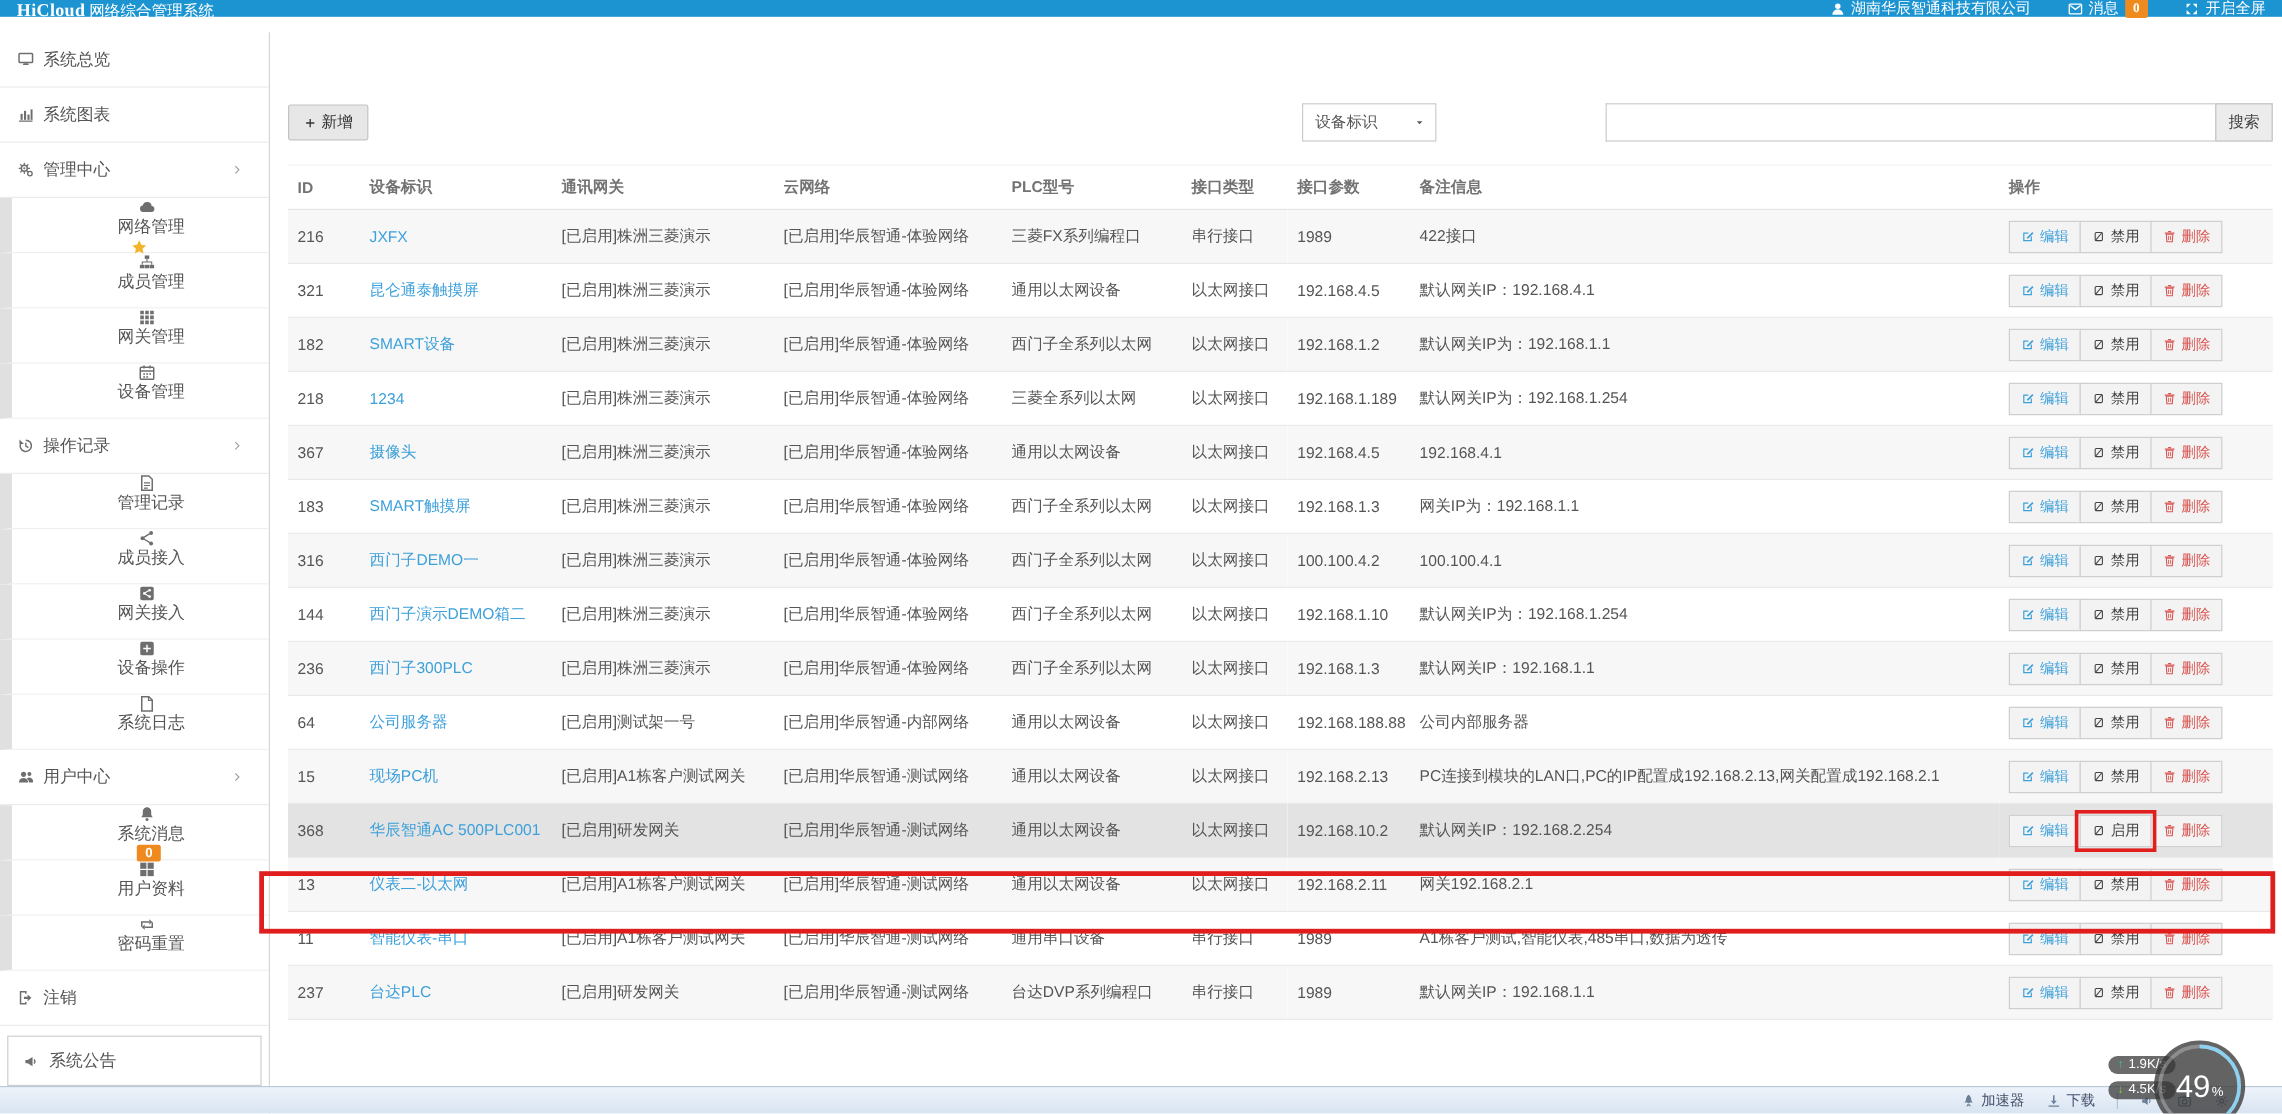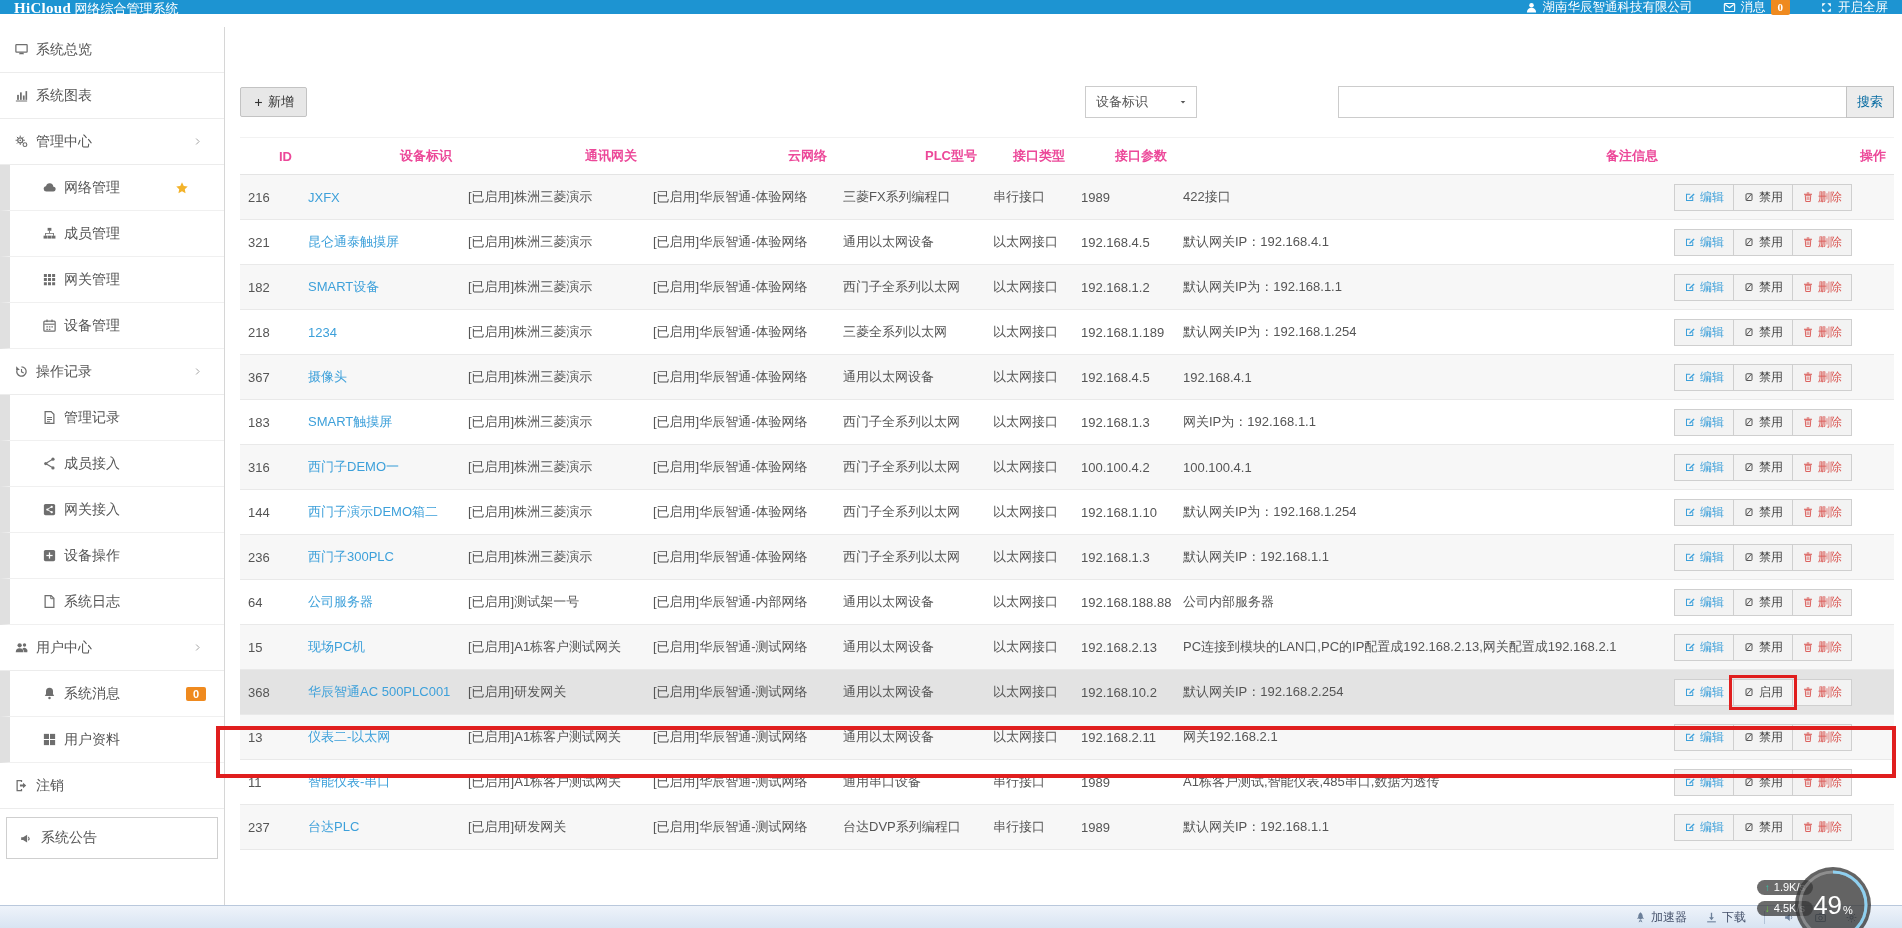--- a/index.html
+++ b/index.html
@@ -32,21 +32,21 @@
     background:#fff; border-right:1px solid #d6d6d6;
   }
   .sidebar ul{ list-style:none; }
   .side-item{
     display:flex; align-items:center; height:46px; padding:0 14px;
     border-bottom:1px solid #ececec; font-size:14px; color:#555; cursor:pointer;
     white-space:nowrap;
   }
   .side-item .ic{ margin-right:7px; color:#6e6e6e; }
   .side-sub .side-item{
-    border-left:10px solid #e0e0e0; padding-left:32px; border-bottom:1px solid #f0f0f0;
+    border-left:10px solid #e0e0e0; padding-left:32px; border-bottom:1px solid #f0f0f0;flex-direction:column;
   }
   .spacer{ flex:1; }
   .side-badge{
     background:var(--badge-orange,#ef8a1f); color:#fff; font-size:11px; font-weight:bold;
     padding:1px 7px; border-radius:2px; margin-right:4px;
   }
   .cut-panel{
     margin:8px 6px 0; border:1px solid #cfcfcf; height:42px;
     display:flex; align-items:center; padding:0 12px; font-size:14px; color:#555; cursor:pointer;
   }
@@ -74,27 +74,27 @@
     padding:0 8px 0 10px; font-size:13px; color:#555; cursor:pointer;
   }
   .filter-select .ic{ margin-left:auto; color:#555; }
   .search-group{ position:absolute; right:0; top:1px; display:flex; }
   .search-input{
     width:508px; height:32px; border:1px solid #ccc; border-right:none;
     padding:0 8px; font-size:13px; outline:none; font-family:inherit;
   }
   .btn-search{
     width:48px; height:32px; background:#ececec; border:1px solid #c3c3c3;
-    font-size:13px; color:#0369a1; cursor:pointer; font-family:inherit;
+    font-size:13px; color:#404040; cursor:pointer; font-family:inherit;
   }
 
   
   table{ width:100%; border-collapse:collapse; margin-top:18px; table-layout:fixed; }
   thead th{
-    font-size:13px; color:#ec4899; text-align:right; font-weight:bold;
+    font-size:13px; color:#737373; text-align:left; font-weight:bold;
     padding:9px 8px; border-top:1px solid #f2f2f2; border-bottom:1px solid #e4e4e4;
     white-space:nowrap; overflow:hidden;
   }
   tbody td{
     font-size:13px; color:#555; padding:0 8px; height:45px;
     border-bottom:1px solid #e9e9e9; white-space:nowrap; overflow:hidden;
   }
   tbody tr:nth-child(odd){ background:#f7f7f7; }
   tbody tr.row-highlight{ background:#e3e3e3;padding-left:24px; }
   a.device-link{ color:var(--link-blue,#3da0da); text-decoration:none; cursor:pointer; }
@@ -327,20 +327,29 @@
           <span class="side-badge">0</span>
         </li>
         <li class="side-item">
           <svg class="ic" style="width:15px;height:15px;" viewBox="0 0 24 24" fill="currentColor">
             <rect x="3" y="3" width="8.2" height="8.2"></rect>
             <rect x="12.8" y="3" width="8.2" height="8.2"></rect>
             <rect x="3" y="12.8" width="8.2" height="8.2"></rect>
             <rect x="12.8" y="12.8" width="8.2" height="8.2"></rect>
           </svg>
           <span>用户资料</span>
+        </li>
+        <li class="side-item">
+          <svg class="ic" style="width:15px;height:15px;" viewBox="0 0 24 24" fill="currentColor">
+            <path d="M5 15V8.5h10" fill="none" stroke="currentColor" stroke-width="2"></path>
+            <path d="M15 5l4 3.5-4 3.5z"></path>
+            <path d="M19 9v6.5H9" fill="none" stroke="currentColor" stroke-width="2"></path>
+            <path d="M9 12l-4 3.5L9 19z"></path>
+          </svg>
+          <span>密码重置</span>
         </li>
       </ul>
       <li class="side-item">
         <svg class="ic" style="width:15px;height:15px;" viewBox="0 0 24 24" fill="currentColor">
           <path d="M4 3h9v3.5h-2V5H6v14h5v-1.5h2V21H4z"></path>
           <path d="M14.5 7.5l5 4.5-5 4.5v-3h-5v-3h5z"></path>
         </svg>
         <span>注销</span>
       </li>
     </ul>

